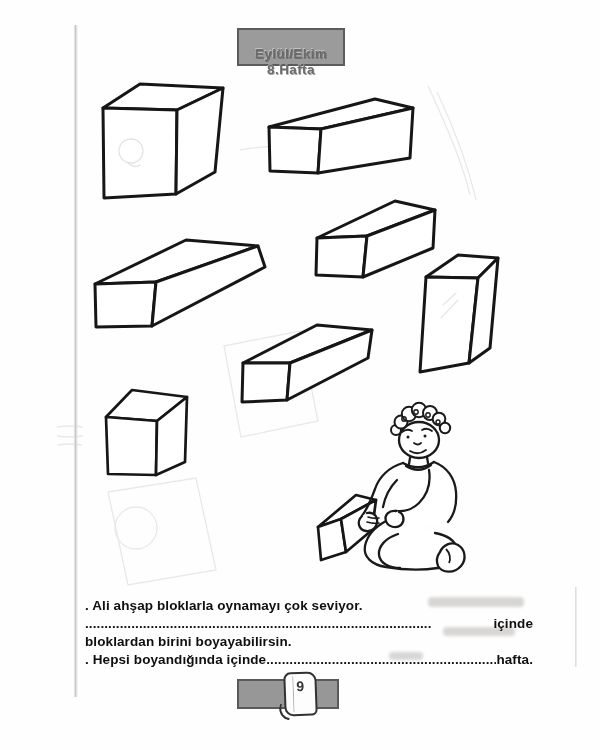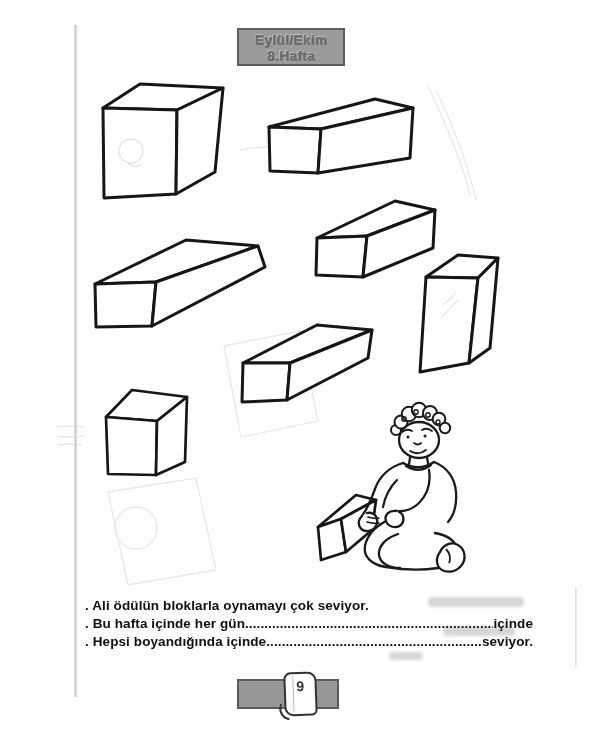--- a/index.html
+++ b/index.html
@@ -7,21 +7,21 @@
     position:relative; width:600px; height:750px; overflow:hidden;
     background:#fefefe; font-family:"Liberation Sans", sans-serif;
   }
   svg.illus { position:absolute; left:0; top:0; z-index:1; }
 
   
   .badge {
     position:absolute; left:237px; top:28px; width:108px; height:38px;
     box-sizing:border-box; z-index:2;
     background:#9b9b9b; border:2px solid #5c5c5c;
-    text-align:center; padding-top:2px;
+    text-align:center; padding-top:16px;
     font-weight:700; font-size:13.5px; line-height:15.5px; letter-spacing:.4px;
     color:#6b6b6b;
     text-shadow:-0.6px -0.6px 0 rgba(255,255,255,.4), 0.7px 0.7px 0 rgba(60,60,60,.45);
   }
 
   
   .instructions {
     position:absolute; left:85px; top:597px; width:448px; z-index:2;
     font-weight:700; font-size:13.5px; color:#0f0f0f; letter-spacing:.1px;
   }
@@ -203,31 +203,33 @@
     </g>
   </svg>
 
   <div class="badge">
     <div>Eylül/Ekim</div>
     <div>8.Hafta</div>
   </div>
 
   <div class="instructions">
     <div class="instr-row">
-      <span class="pre">. Ali ödülün bloklarla oynamayı çok seviyor.</span>
-    </div>
-    <div class="instr-row">
-      <span class="pre">. Bu hafta içinde her gün</span>
+      <span class="pre">. Ali ahşap bloklarla oynamayı çok seviyor.</span>
+    </div>
+    <div class="instr-row">
       <span class="leader">..........................................................................................</span>
       <span class="post">içinde</span>
     </div>
     <div class="instr-row">
+      <span class="pre">bloklardan birini boyayabilirsin.</span>
+    </div>
+    <div class="instr-row">
       <span class="pre">. Hepsi boyandığında içinde</span>
       <span class="leader">..........................................................................................</span>
-      <span class="post">seviyor.</span>
+      <span class="post">hafta.</span>
     </div>
   </div>
 
   <div class="footer-bar"></div>
   <div class="page-tab">
     <span class="num">9</span>
   </div>
 
 </div>
 

